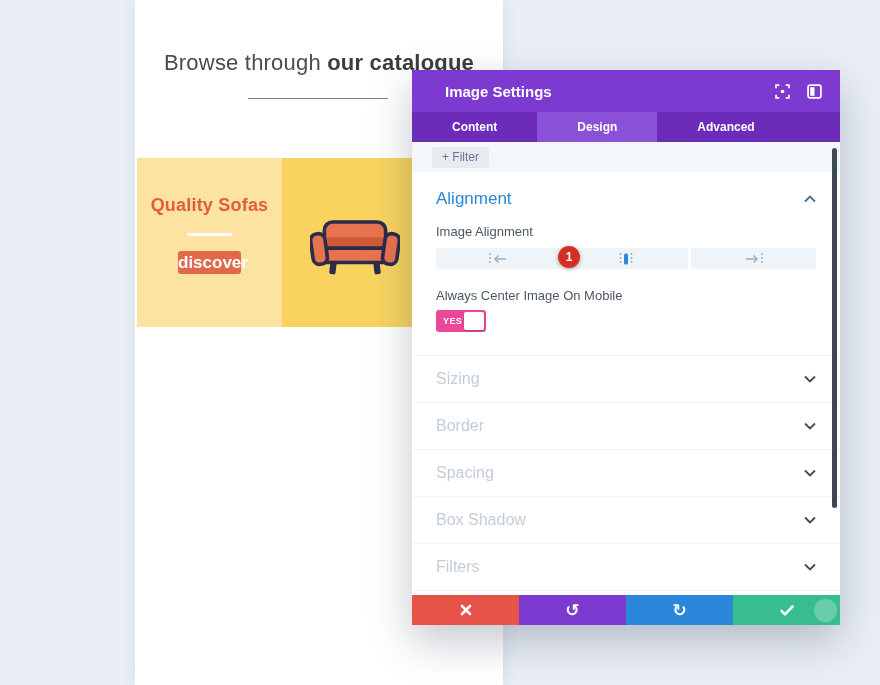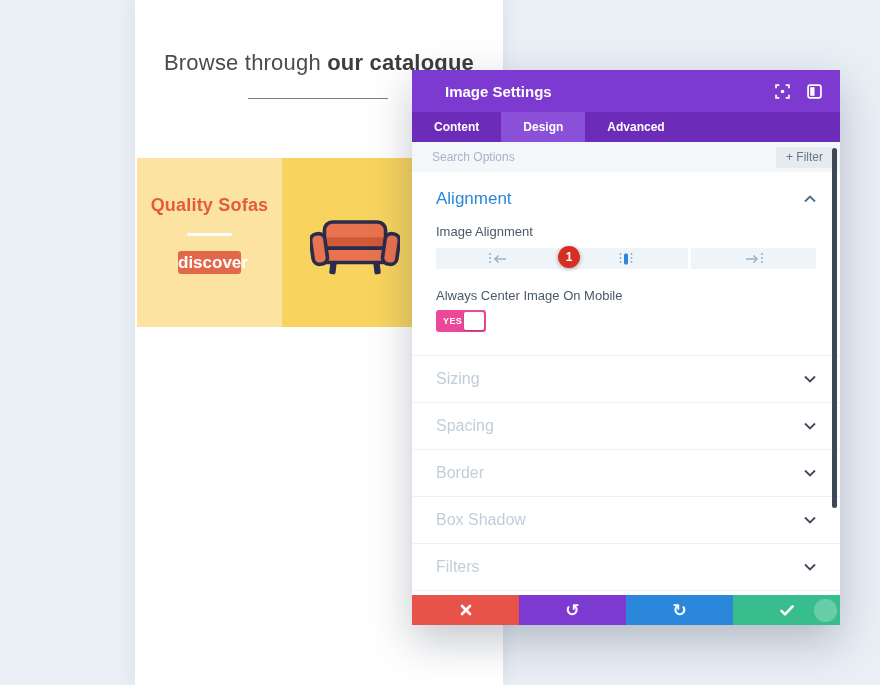--- a/index.html
+++ b/index.html
@@ -29,21 +29,21 @@
   
   .modal { position:absolute; left:412px; top:70px; width:428px; height:555px; background:#fff;
     box-shadow:0 16px 40px rgba(20,30,60,.25); display:flex; flex-direction:column; }
   .modal-header { height:42px; background:#7c3ad0; display:flex; align-items:center;
     padding:0 18px 0 20px; flex:none; cursor:move; }
   .modal-title { color:#fff; font-size:15px; font-weight:700; flex:1;margin-left:13px; }
   .header-icons { display:flex; gap:17px; align-items:center; }
   .hicon { display:flex; cursor:pointer; }
 
   .tabbar { height:30px; background:#6c2bb9; display:flex; flex:none; }
-  .tab { padding:0 22px; display:flex; align-items:center; color:#fff; font-size:12px;
+  .tab { padding:0 40px; display:flex; align-items:center; color:#fff; font-size:12px;
     font-weight:700; cursor:pointer; }
   .tab.active { background:#8a50d8; }
 
   .searchbar { height:30px; background:#f4f7fa; display:flex; align-items:center;
     padding:0 7px 0 20px; flex:none; }
   .search-input { flex:1; border:none; background:transparent; font-size:12px; color:#68768a;
     outline:none; font-family:inherit; }
   .search-input::placeholder { color:#a8b4c0; }
   .filter-btn { background:#e6ebf0; border:none; color:#68768a; font-size:12px; height:21px;
     padding:0 10px; border-radius:3px; font-family:inherit; cursor:pointer; }
@@ -135,21 +135,20 @@
       </div>
     </div>
 
     <div class="tabbar">
       <div class="tab">Content</div>
       <div class="tab active">Design</div>
       <div class="tab">Advanced</div>
     </div>
 
     <div class="searchbar">
-      <input class="search-input" type="text" placeholder="Search Options" style="">
       <button class="filter-btn">+ Filter</button>
     </div>
 
     <div class="modal-content">
       <div class="section-open">
         <div class="section-head">
           <span class="section-title-open">Alignment</span>
           <svg width="12" height="8" viewBox="0 0 12 8">
             <path d="M1 6.5 L6 1.5 L11 6.5" fill="none" stroke="#456f92" stroke-width="1.8"></path>
           </svg>
@@ -190,27 +189,27 @@
       </div>
 
       <div class="sections">
         <div class="section-row">
           <span class="section-row-title">Sizing</span>
           <svg width="12" height="8" viewBox="0 0 12 8">
             <path d="M1 1.5 L6 6.5 L11 1.5" fill="none" stroke="#3e4a59" stroke-width="1.8"></path>
             </svg>
         </div>
         <div class="section-row">
+          <span class="section-row-title">Border</span>
+          <svg width="12" height="8" viewBox="0 0 12 8">
+            <path d="M1 1.5 L6 6.5 L11 1.5" fill="none" stroke="#3e4a59" stroke-width="1.8"></path>
+            </svg>
+        </div>
+        <div class="section-row">
           <span class="section-row-title">Spacing</span>
-          <svg width="12" height="8" viewBox="0 0 12 8">
-            <path d="M1 1.5 L6 6.5 L11 1.5" fill="none" stroke="#3e4a59" stroke-width="1.8"></path>
-            </svg>
-        </div>
-        <div class="section-row">
-          <span class="section-row-title">Border</span>
           <svg width="12" height="8" viewBox="0 0 12 8">
             <path d="M1 1.5 L6 6.5 L11 1.5" fill="none" stroke="#3e4a59" stroke-width="1.8"></path>
             </svg>
         </div>
         <div class="section-row">
           <span class="section-row-title">Box Shadow</span>
           <svg width="12" height="8" viewBox="0 0 12 8">
             <path d="M1 1.5 L6 6.5 L11 1.5" fill="none" stroke="#3e4a59" stroke-width="1.8"></path>
             </svg>
         </div>

